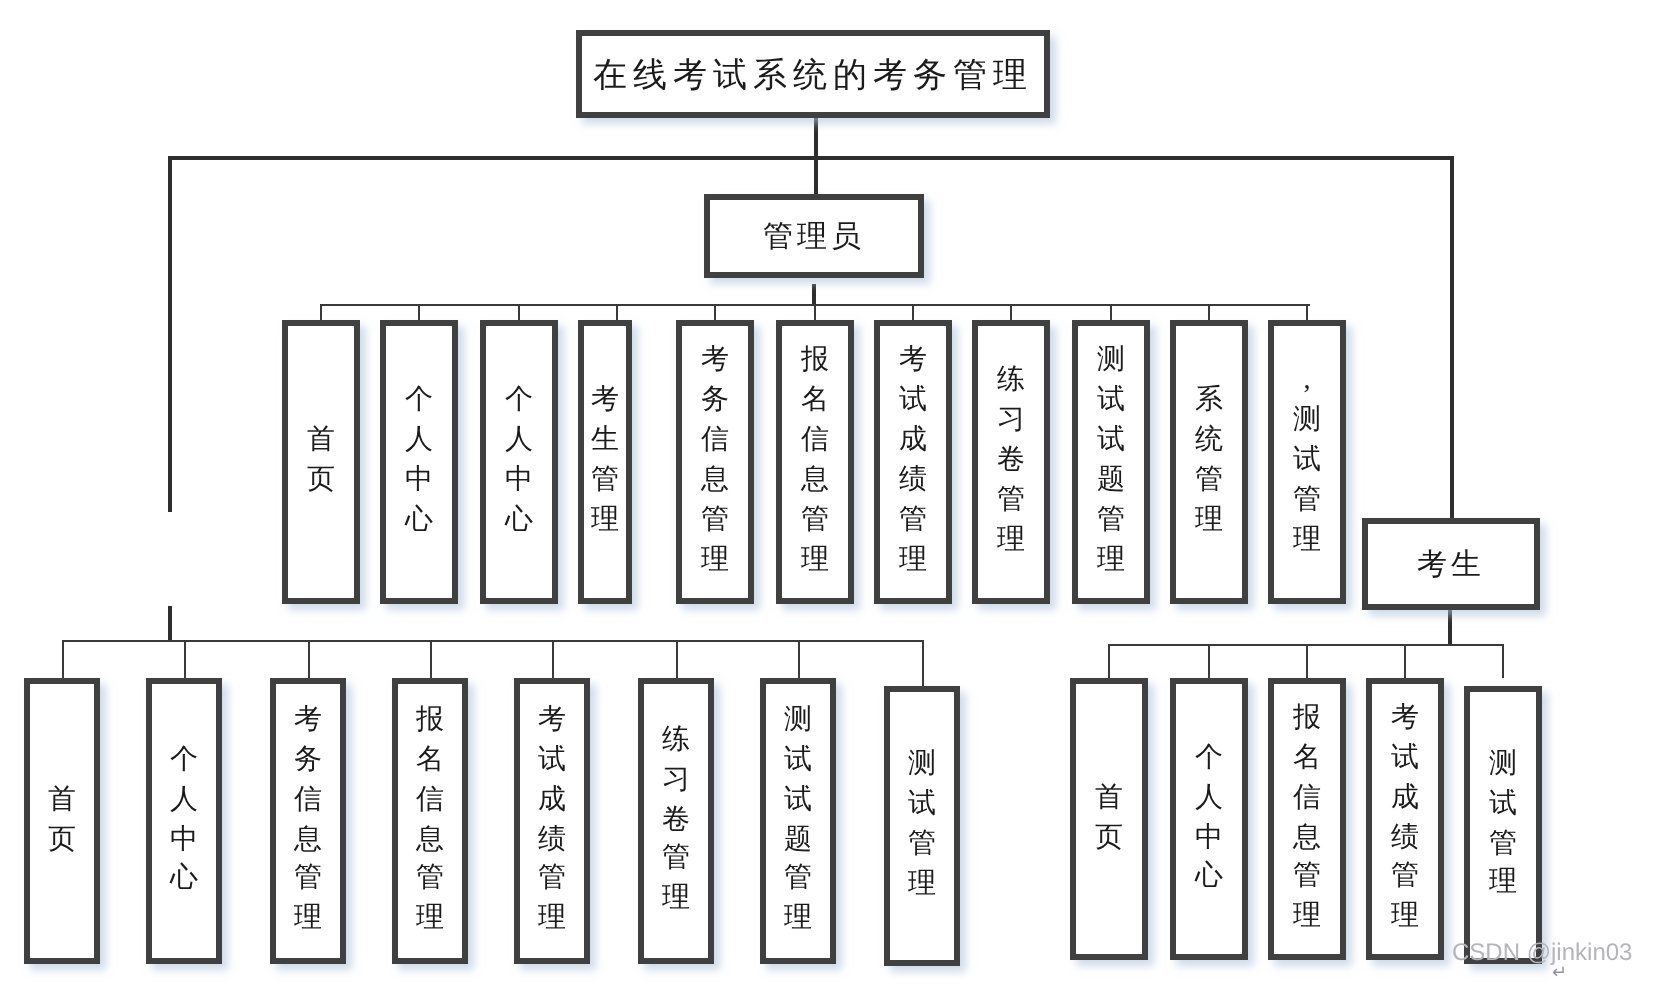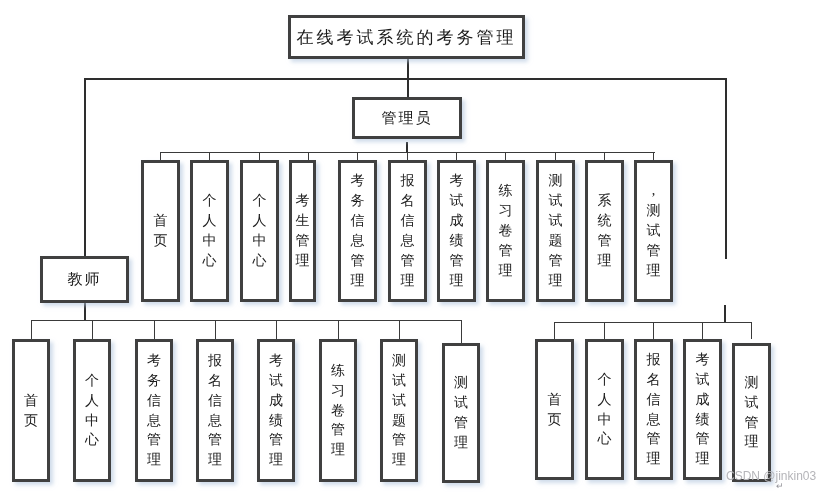--- a/index.html
+++ b/index.html
@@ -96,22 +96,22 @@
   <div class="line thin" style="left:702px; top:322px; width:1px; height:17px;"></div>
   <div class="line thin" style="left:751px; top:322px; width:1px; height:17px;"></div>
 
   <div class="box rootbox" style="left:288px; top:15px; width:237px; height:44px;">
     <span>在线考试系统的考务管理</span>
   </div>
 
   <div class="box rolebox" style="left:352px; top:97px; width:110px; height:42px;">
     <span>管理员</span>
   </div>
-  <div class="box rolebox" style="left:40px; top:256px; width:89px; height:47px;">
-    <span>教师</span>
+  <div class="box rolebox" style="left:681px; top:259px; width:89px; height:46px;">
+    <span>考生</span>
   </div>
 
   <div class="box" style="left:141px; top:160px; width:39px; height:142px;">
     <span class="vtext">首页</span>
   </div>
   <div class="box" style="left:190px; top:160px; width:39px; height:142px;">
     <span class="vtext">个人中心</span>
   </div>
   <div class="box" style="left:240px; top:160px; width:39px; height:142px;">
     <span class="vtext">个人中心</span>

